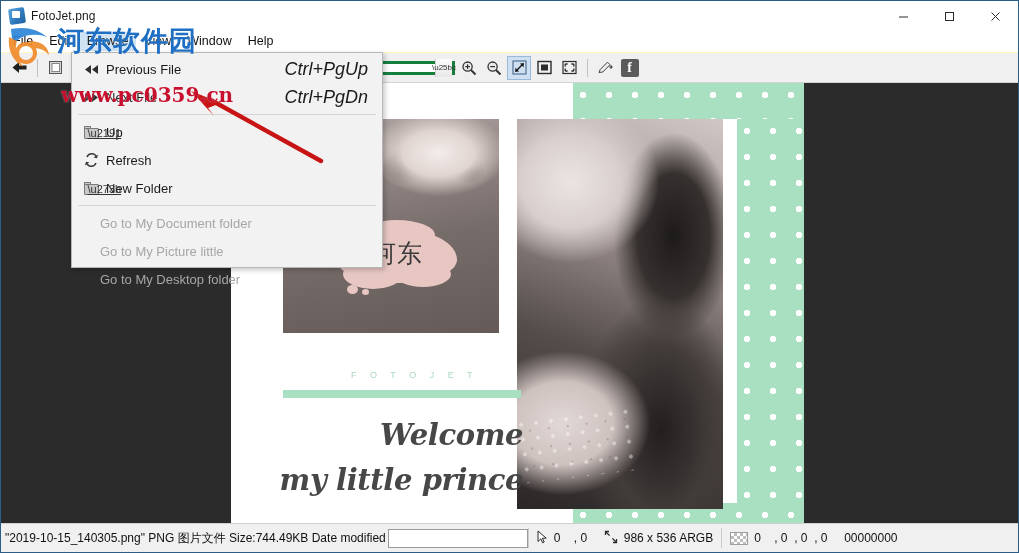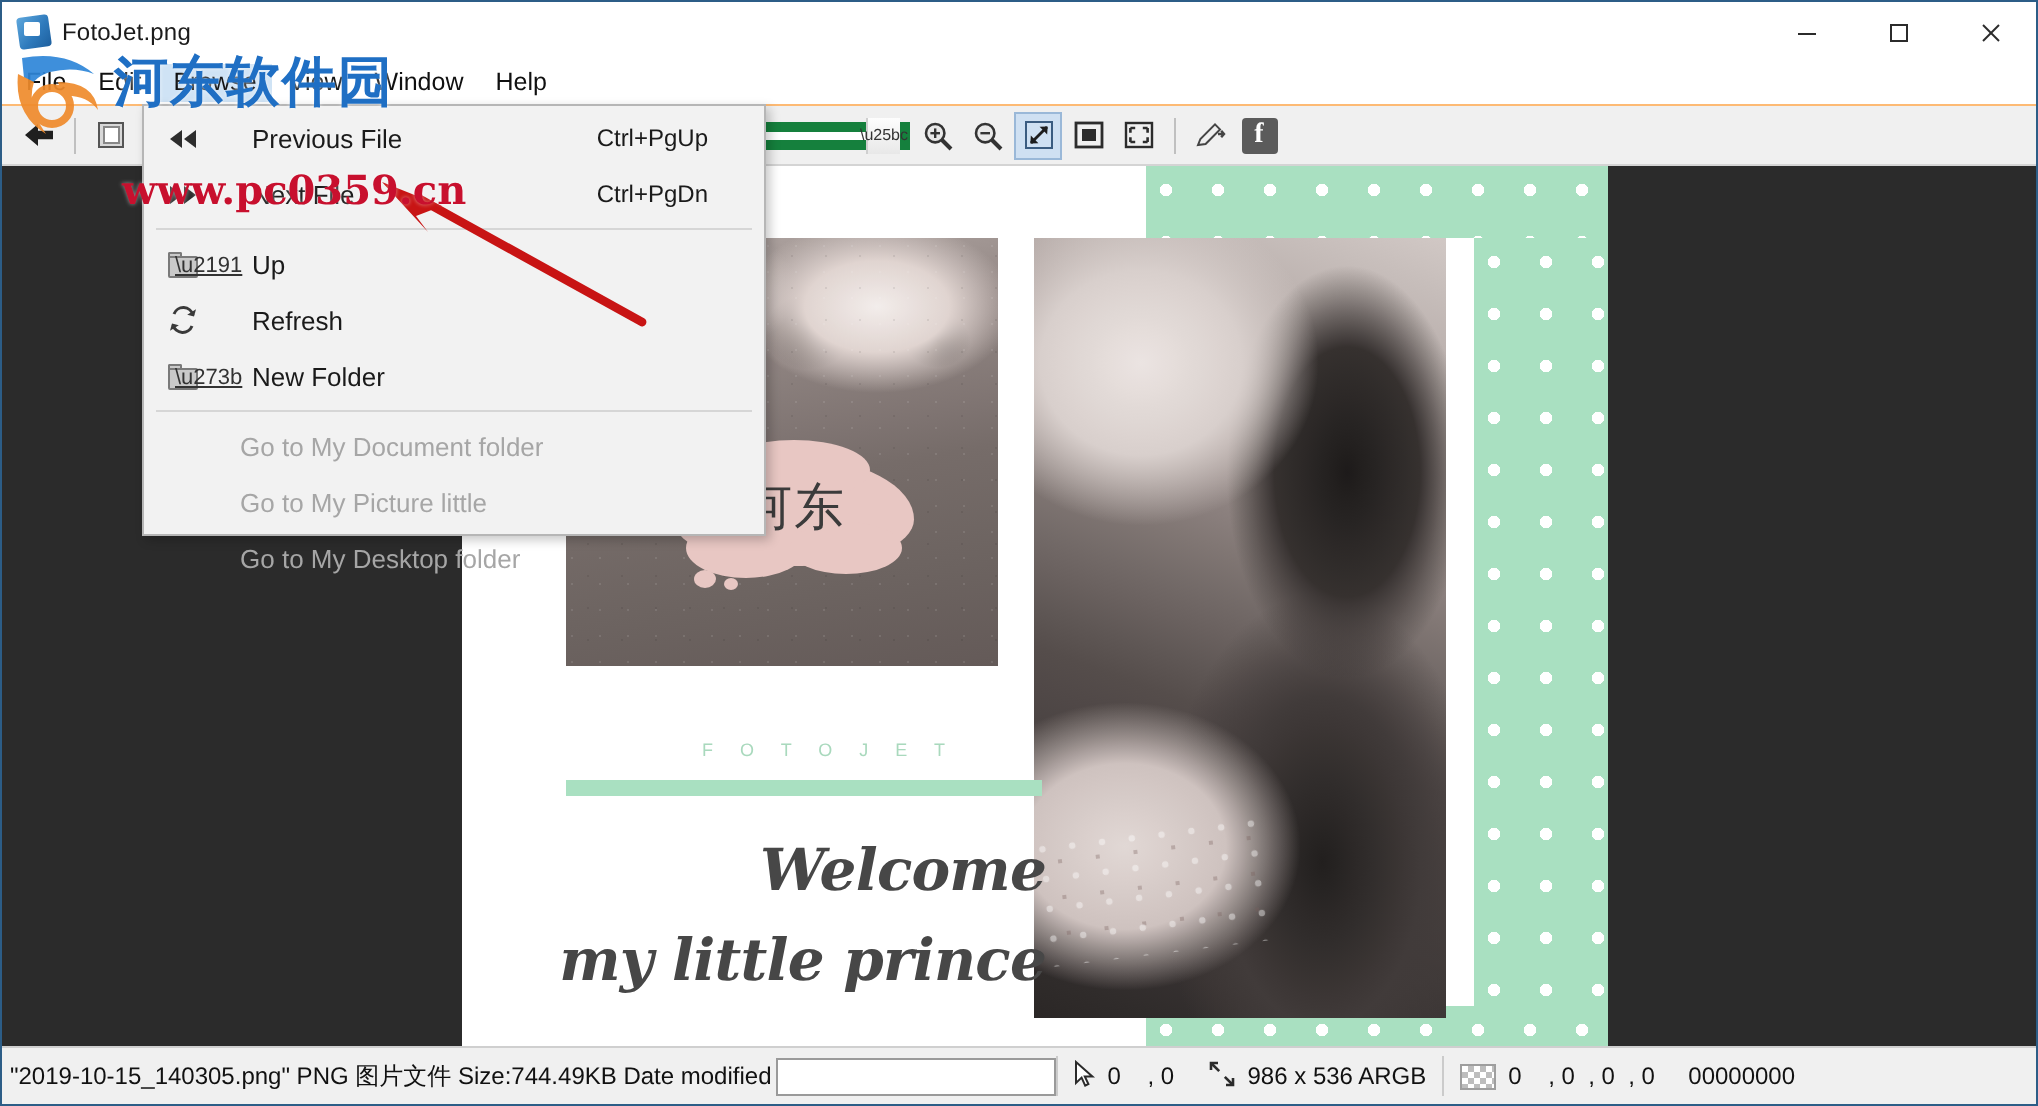--- a/index.html
+++ b/index.html
@@ -6,21 +6,21 @@
   html, body {
     width: 1019px; height: 553px;
     overflow: hidden;
     font-family: "Liberation Sans", sans-serif;
     background: #ffffff;
   }
   #app {
     position: relative;
     width: 1019px; height: 553px;
     border: 1px solid #2c5d87;
-    background: #fdba74;
+    background: #fef9c3;
     overflow: hidden;
   }
 
   
   .titlebar {
     position: absolute; left: 0; top: 0;
     width: 1017px; height: 30px;
     background: #ffffff;
     display: flex; align-items: center;
   }
@@ -84,21 +84,21 @@
     color: #2d2d2d;
     margin-right: 1px;
   }
   .tb-btn.sel { background: #cfe0f2; border: 1px solid #9ab8d8; }
   .tb-sep {
     width: 1px; height: 18px; background: #c0c0c0;
     margin: 0 5px; flex: none;
   }
   .tb-combo {
     width: 88px; height: 14px;
-    border: 5px solid #15803d;
+    border: 3px solid #15803d;
     background: #ffffff;
     display: flex; align-items: center;
     margin: 0 2px; flex: none;
   }
   .tb-combo .val { flex: 1; font-size: 11px; padding-left: 4px; color: #111; }
   .tb-combo .arw {
     width: 17px; height: 18px; border-left: 1px solid #cfcfcf;
     background: linear-gradient(#fdfdfd,#e8e8e8);
     display: flex; align-items: center; justify-content: center;
     font-size: 8px; color: #333;
@@ -250,22 +250,22 @@
   .mrow {
     height: 28px; display: flex; align-items: center;
     font-size: 13px; color: #1a1a1a;
     padding-left: 4px;
   }
   .mrow .mi {
     width: 30px; flex: none;
     display: flex; align-items: center; justify-content: center;
     color: #3c3c3c;
   }
-  .mrow .ml { flex: 1; margin-left: 20px; }
-  .mrow .mk { color: #1a1a1a; padding-right: 28px; font-size: 12px; }
+  .mrow .ml { flex: 1; }
+  .mrow .mk { color: #1a1a1a; padding-right: 14px; font-size: 18px; font-style: italic; }
   .mrow.dis .ml { color: #a6a6a6; }
   .mrow.dis { padding-left: 28px; }
   .msep { height: 1px; background: #d6d6d6; margin: 3px 6px; }
   .fldicon {
     width: 15px; height: 13px; position: relative;
   }
   .fldicon .body {
     position: absolute; left: 0; bottom: 0; width: 15px; height: 11px;
     background: #c9c9c9; border: 1px solid #7a7a7a; border-radius: 1px;
   }

